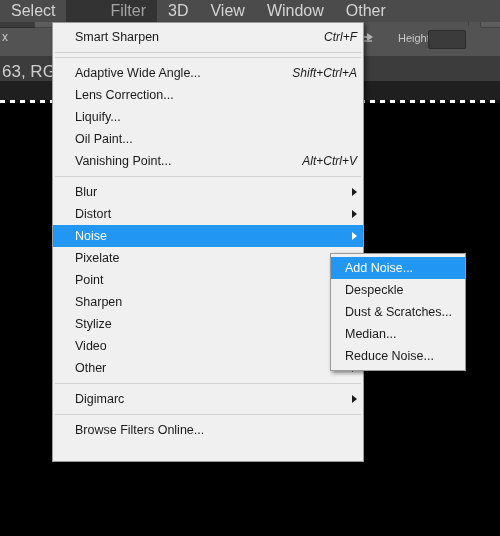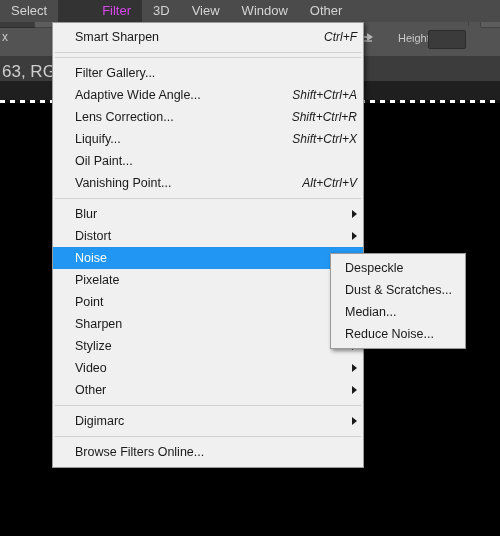--- a/index.html
+++ b/index.html
@@ -23,27 +23,27 @@
     left: 0; top: 0;
     width: 500px; height: 22px;
     background: #4b4b4b;
     display: flex;
     align-items: center;
   }
   .menubar-item {
     height: 22px;
     line-height: 22px;
     padding: 0 11px;
-    font-size: 13px;
+    font-size: 16px;
     color: #d4d4d4;
     white-space: nowrap;
   }
   .menubar-item.active {
     background: #333333;
-    color: #d946ef;
+    color: #a3a3a3;
     padding-left: 44px;
   }
 
   .optionsbar {
     position: absolute;
     left: 0; top: 22px;
     width: 500px; height: 34px;
     background: #535353;
     border-bottom: 1px solid #3b3b3b;
   }
@@ -138,21 +138,21 @@
   }
 
   
   .menu-panel {
     position: absolute;
     left: 52px; top: 22px;
     width: 312px;
     background: #f0f0f0;
     border: 1px solid #9a9a9a;
     box-shadow: 2px 2px 4px rgba(0,0,0,0.45);
-    padding: 3px 0 4px 0;
+    padding: 3px 0 20px 0;
     box-sizing: border-box;
   }
   .menu-row {
     position: relative;
     height: 22px;
     display: flex;
     align-items: center;
     padding: 0 6px 0 22px;
     box-sizing: border-box;
     font-size: 12.5px;
@@ -238,33 +238,28 @@
     </div>
 
   <div class="menu-panel" id="filter-menu">
       <div class="menu-row">
         <span class="menu-label">Smart Sharpen</span>
         <span class="menu-shortcut">Ctrl+F</span>
       </div>
       <div class="menu-sep"></div>
       <div class="menu-sep"></div>
       <div class="menu-row">
-        <span class="menu-label">Filter Gallery...</span>
-      </div>
-      <div class="menu-row">
         <span class="menu-label">Adaptive Wide Angle...</span>
         <span class="menu-shortcut">Shift+Ctrl+A</span>
       </div>
       <div class="menu-row">
         <span class="menu-label">Lens Correction...</span>
-        <span class="menu-shortcut">Shift+Ctrl+R</span>
       </div>
       <div class="menu-row">
         <span class="menu-label">Liquify...</span>
-        <span class="menu-shortcut">Shift+Ctrl+X</span>
       </div>
       <div class="menu-row">
         <span class="menu-label">Oil Paint...</span>
       </div>
       <div class="menu-row">
         <span class="menu-label">Vanishing Point...</span>
         <span class="menu-shortcut">Alt+Ctrl+V</span>
       </div>
       <div class="menu-sep"></div>
       <div class="menu-row">
@@ -308,20 +303,23 @@
         <span class="menu-label">Digimarc</span>
         <span class="submenu-arrow"></span>
       </div>
       <div class="menu-sep"></div>
       <div class="menu-row">
         <span class="menu-label">Browse Filters Online...</span>
       </div>
     </div>
 
   <div class="submenu-panel" id="noise-submenu">
+      <div class="menu-row highlight">
+        <span class="menu-label">Add Noise...</span>
+      </div>
       <div class="menu-row">
         <span class="menu-label">Despeckle</span>
       </div>
       <div class="menu-row">
         <span class="menu-label">Dust &amp; Scratches...</span>
       </div>
       <div class="menu-row">
         <span class="menu-label">Median...</span>
       </div>
       <div class="menu-row">

